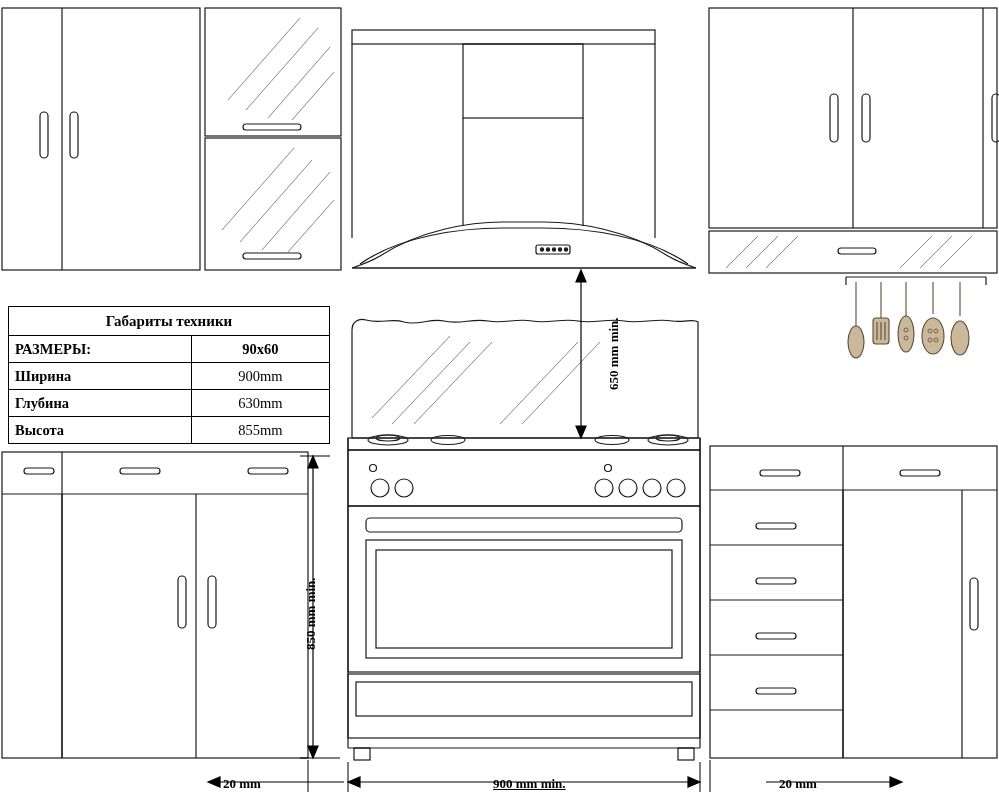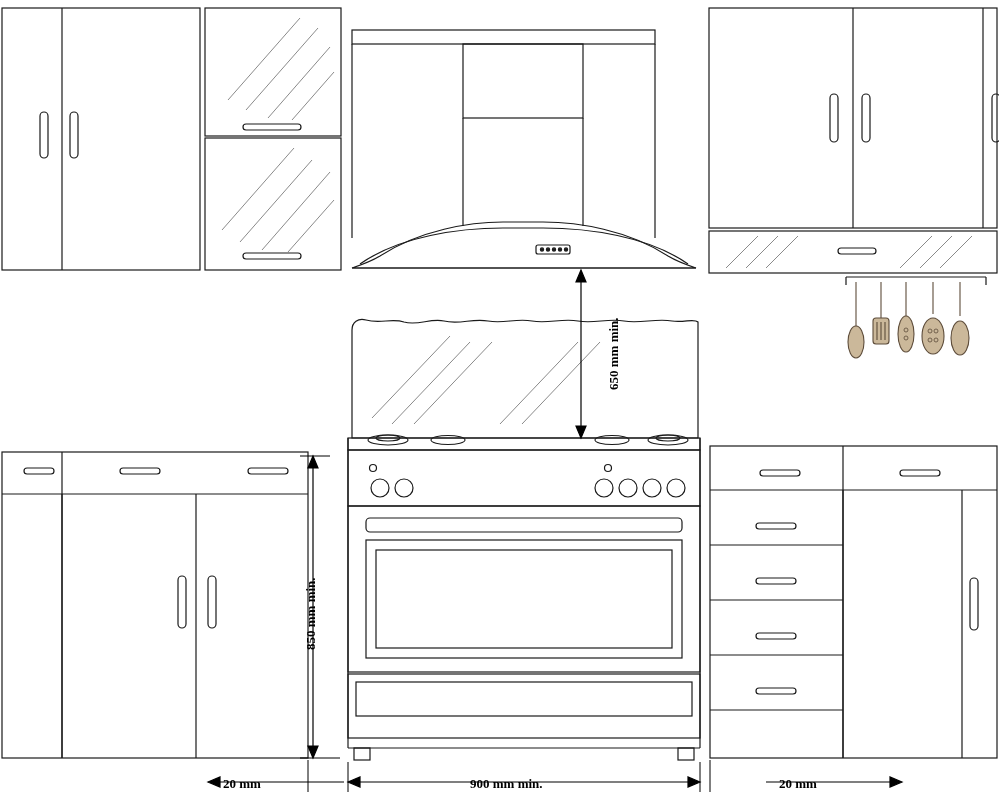--- a/index.html
+++ b/index.html
@@ -69,21 +69,21 @@
     color: #000;
     white-space: nowrap;
     z-index: 15;
   }
   .dim-label.vert {
     transform: rotate(-90deg);
     transform-origin: left top;
   }
   #lbl-650 { left: 606px; top: 390px; }
   #lbl-850 { left: 303px; top: 650px; }
-  #lbl-900 { left: 470px; top: 776px; }
+  #lbl-900 { left: 493px; top: 776px; text-decoration: underline; }
   #lbl-20-left { left: 223px; top: 776px; }
   #lbl-20-right { left: 779px; top: 776px; }
 </style>
 </head>
 <body>
 
 <div id="stage">
 
   <svg class="layer" viewBox="0 0 999 800">
     <g fill="none" stroke="#1a1a1a" stroke-width="1.2">
@@ -290,20 +290,43 @@
       <line x1="210" y1="782" x2="344" y2="782"></line>
       <path d="M208 782 l12 -5 v10 z"></path>
       <line x1="308" y1="760" x2="308" y2="792" stroke-width="1"></line>
 
       <line x1="766" y1="782" x2="900" y2="782"></line>
       <path d="M902 782 l-12 -5 v10 z"></path>
       <line x1="710" y1="760" x2="710" y2="792" stroke-width="1"></line>
     </g>
   </svg>
 
+  <table id="spec-table">
+    <tbody>
+      <tr>
+        <td class="title-cell" colspan="2">Габариты техники</td>
+      </tr>
+      <tr>
+        <td class="k">РАЗМЕРЫ:</td>
+        <td class="v">90x60</td>
+      </tr>
+      <tr>
+        <td class="k">Ширина</td>
+        <td class="val">900mm</td>
+      </tr>
+      <tr>
+        <td class="k">Глубина</td>
+        <td class="val">630mm</td>
+      </tr>
+      <tr>
+        <td class="k">Высота</td>
+        <td class="val">855mm</td>
+      </tr>
+    </tbody>
+  </table>
 
   <div class="dim-label vert" id="lbl-650">650 mm min.</div>
   <div class="dim-label vert" id="lbl-850">850 mm min.</div>
   <div class="dim-label" id="lbl-900">900 mm min.</div>
   <div class="dim-label" id="lbl-20-left">20 mm</div>
   <div class="dim-label" id="lbl-20-right">20 mm</div>
 
 </div>
 
 </body></html>

